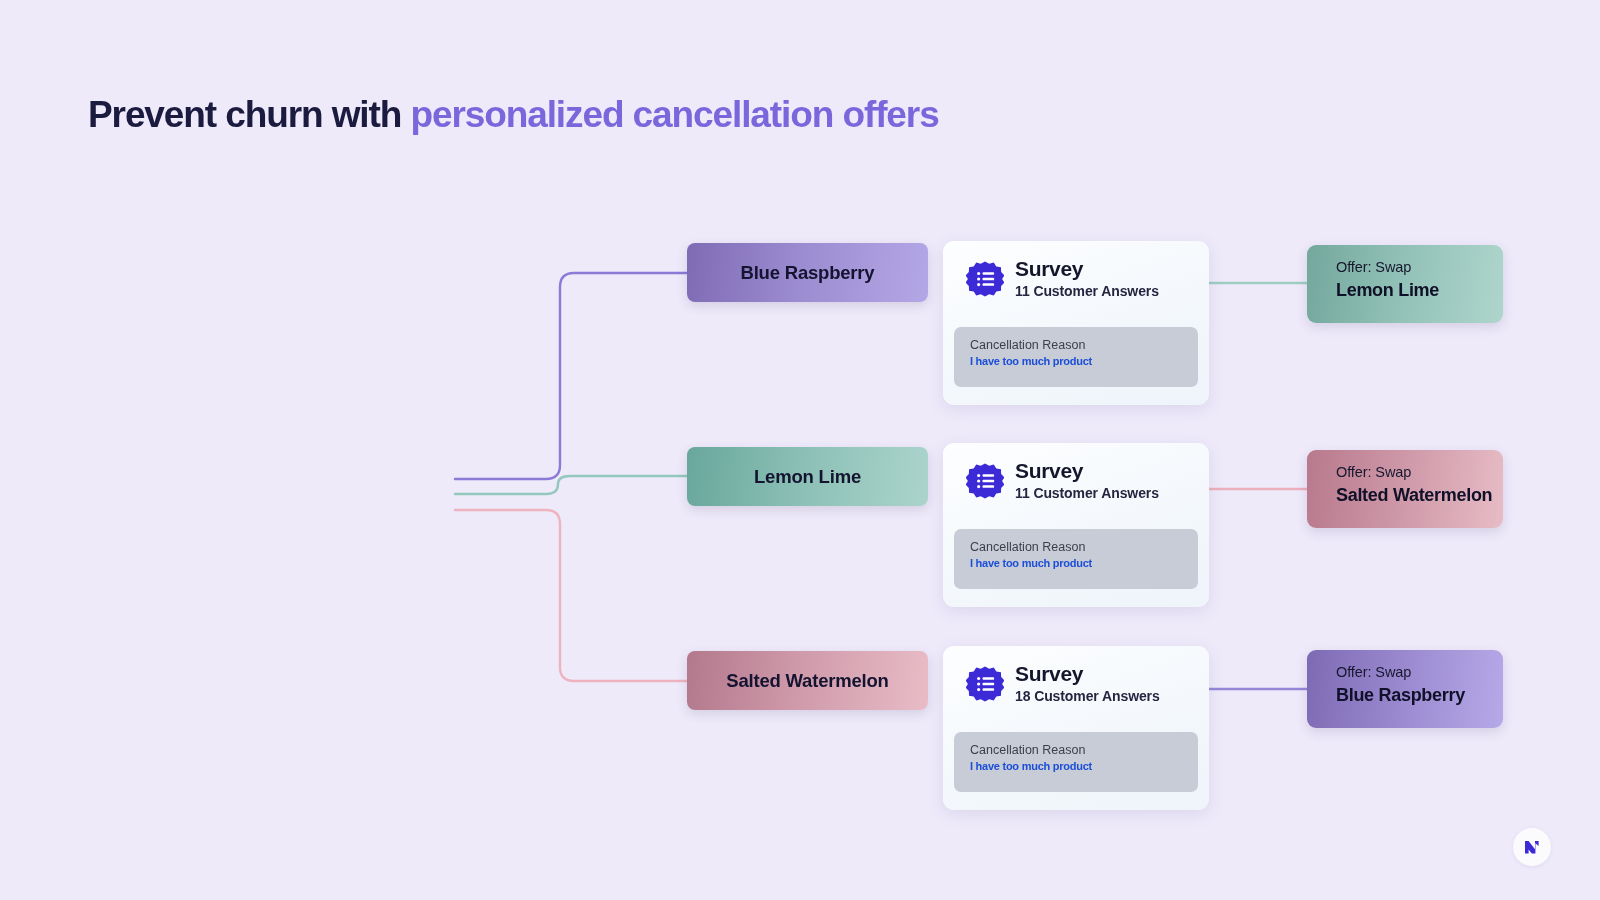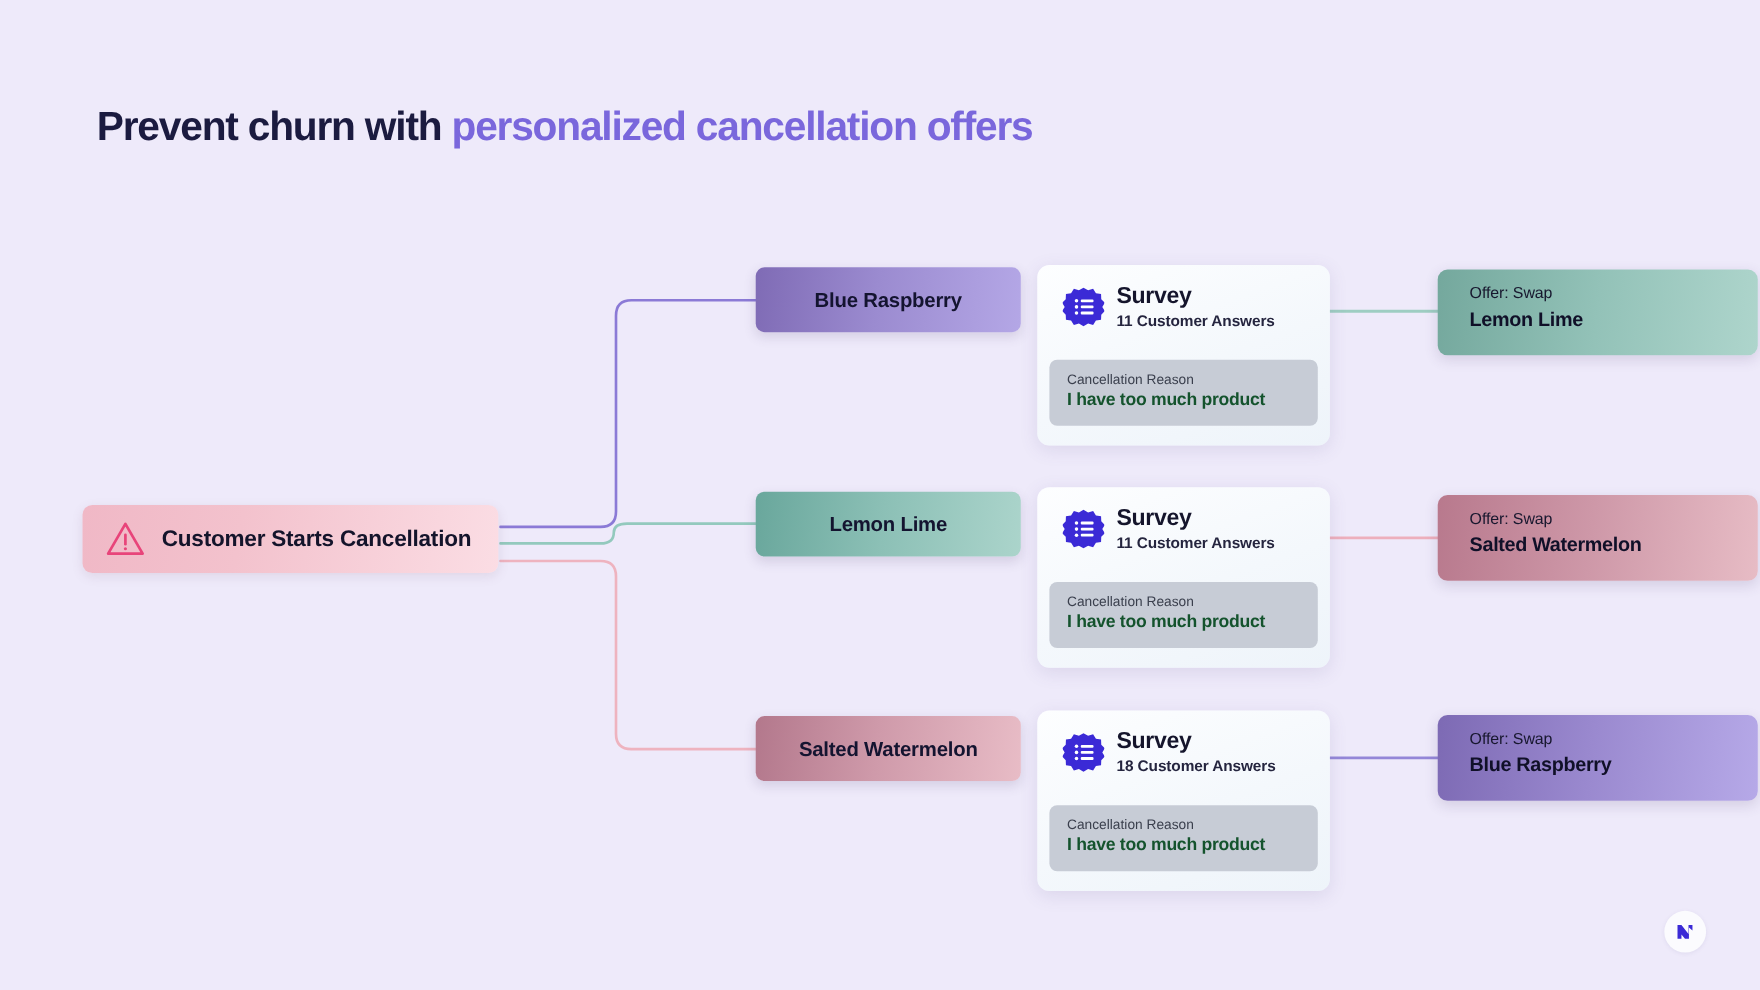--- a/index.html
+++ b/index.html
@@ -145,32 +145,32 @@
     height: 60px;
     padding: 11px 0 0 16px;
     box-sizing: border-box;
   }
   .reason-label {
     font-size: 12.5px;
     color: #3a3f4d;
     letter-spacing: 0px;
   }
   .reason-value {
-    font-size: 16px;
-    font-weight: 700;
-    color: #14532d;
+    font-size: 11px;
+    font-weight: 700;
+    color: #1d4ed8;
     margin-top: 3px;
     letter-spacing: -0.25px;
   }
 
   
   .offer-card {
     position: absolute;
     left: 1307px;
-    width: 291px;
+    width: 196px;
     height: 78px;
     border-radius: 9px;
     padding: 14px 0 0 29px;
     box-sizing: border-box;
     box-shadow: 0 4px 12px rgba(80,60,110,0.16);
   }
   .offer-kicker {
     font-size: 14.5px;
     color: #17172e;
     letter-spacing: -0.1px;
@@ -225,28 +225,20 @@
 
     <path d="M 455 510 H 546 Q 560 510 560 524 V 667 Q 560 681 574 681 H 687" stroke="#eeb3bf" stroke-width="2.4" fill="none" stroke-linecap="round"></path>
 
     <path d="M 1209 283 H 1307" stroke="#9ecdc2" stroke-width="2.6" fill="none" stroke-linecap="round"></path>
 
     <path d="M 1209 489 H 1307" stroke="#edafbc" stroke-width="2.6" fill="none" stroke-linecap="round"></path>
 
     <path d="M 1209 689 H 1307" stroke="#9487d8" stroke-width="2.6" fill="none" stroke-linecap="round"></path>
   </svg>
 
-  <div id="trigger-node">
-    <svg class="warn-icon" viewBox="0 0 40 40" fill="none">
-      <path d="M20 5.5 L36.5 34 H3.5 Z" stroke="#e8447a" stroke-width="2.6" stroke-linejoin="round" fill="none"></path>
-      <line x1="20" y1="16" x2="20" y2="25" stroke="#e8447a" stroke-width="2.6" stroke-linecap="round"></line>
-      <circle cx="20" cy="29.3" r="1.5" fill="#e8447a"></circle>
-    </svg>
-    <span class="trigger-label">Customer Starts Cancellation</span>
-  </div>
 
   <div class="flavor-pill" id="flavor-pill-0">
     <span class="pill-label">Blue Raspberry</span>
   </div>
   <div class="flavor-pill" id="flavor-pill-1">
     <span class="pill-label">Lemon Lime</span>
   </div>
   <div class="flavor-pill" id="flavor-pill-2">
     <span class="pill-label">Salted Watermelon</span>
   </div>

